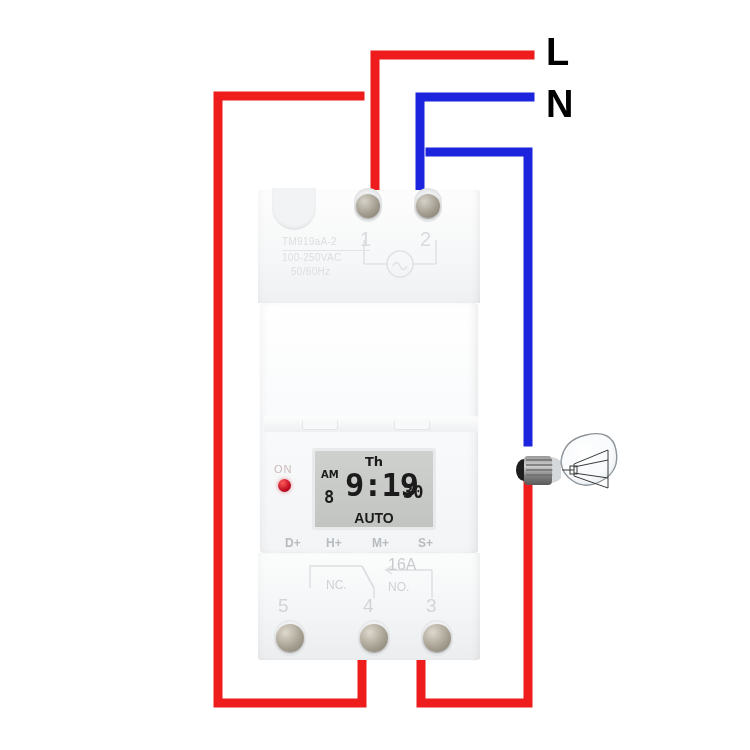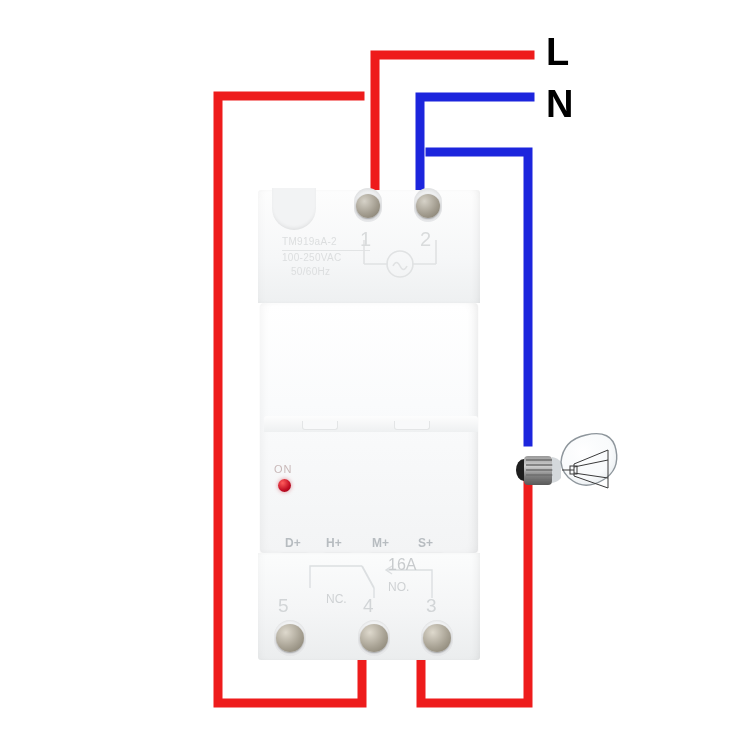--- a/index.html
+++ b/index.html
@@ -110,21 +110,21 @@
 
   
   #bot-block{left:0;top:363px;width:222px;height:107px;
       background:linear-gradient(180deg,#fbfcfc 0%,#f4f5f6 55%,#ebedee 100%);
       border-radius:0 0 3px 3px;
       box-shadow:inset -6px 0 10px -6px rgba(0,0,0,.10),
                  inset 6px 0 10px -6px rgba(0,0,0,.05);}
   #relay-sym{position:absolute;left:48px;top:368px;width:140px;height:40px;}
   #rating-16a{position:absolute;left:130px;top:366px;font-size:16px;color:#c8cbcd;}
   .ncno{position:absolute;font-size:12px;color:#cfd2d4;}
-  #nc-lbl{left:68px;top:402px;}
+  #nc-lbl{left:68px;top:388px;}
   #no-lbl{left:130px;top:390px;}
   #tn5{left:20px;top:405px;} #tn4{left:105px;top:405px;} #tn3{left:168px;top:405px;}
   .term-num-b{position:absolute;color:#d2d5d7;font-size:19px;}
 
   .screw-well-b{position:absolute;width:32px;height:36px;border-radius:16px;
       background:linear-gradient(180deg,#f6f7f8,#e9eaec);
       box-shadow:inset 0 1px 3px rgba(0,0,0,.10);}
   #bw5{left:16px;top:430px;} #bw4{left:100px;top:430px;} #bw3{left:163px;top:430px;}
   .screw-b{position:absolute;width:28px;height:28px;border-radius:50%;
       background:radial-gradient(circle at 35% 30%,#ded9cd,#a9a395 55%,#817b6c 100%);
@@ -178,20 +178,30 @@
       <div class="screw-well" id="tw2"></div>
       <div class="screw" id="sc1"></div>
       <div class="screw" id="sc2"></div>
     </div>
 
     <div class="blk" id="mid-block">
       <div class="blk" id="lip"></div>
       <div class="lip-slot" id="ls1"></div>
       <div class="lip-slot" id="ls2"></div>
 
+      <div id="lcd">
+        <div id="lcd-inner">
+          <div class="lcd-t" id="lcd-day">Th</div>
+          <div class="lcd-t" id="lcd-ampm">AM</div>
+          <div class="lcd-t" id="lcd-idx">8</div>
+          <div class="lcd-t" id="lcd-time">9:19</div>
+          <div class="lcd-t" id="lcd-sec">30</div>
+          <div class="lcd-t" id="lcd-mode">AUTO</div>
+        </div>
+      </div>
 
       <div id="on-text">ON</div>
       <div id="on-led"></div>
 
       <div class="btn-lbl" style="left:25px;top:233px;">D+</div>
       <div class="btn-lbl" style="left:66px;top:233px;">H+</div>
       <div class="btn-lbl" style="left:112px;top:233px;">M+</div>
       <div class="btn-lbl" style="left:158px;top:233px;">S+</div>
 
       <div class="btn" style="left:20px;top:250px;"></div>

